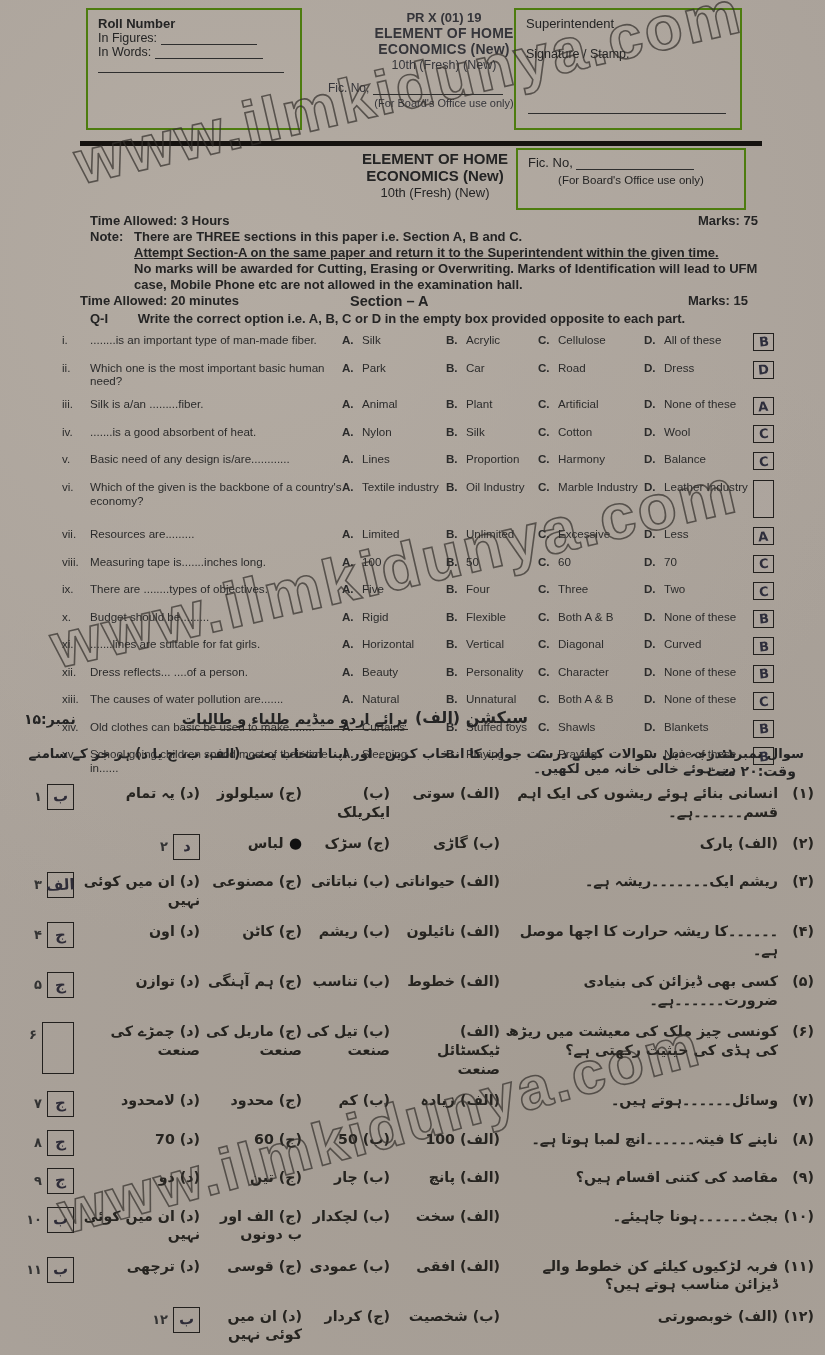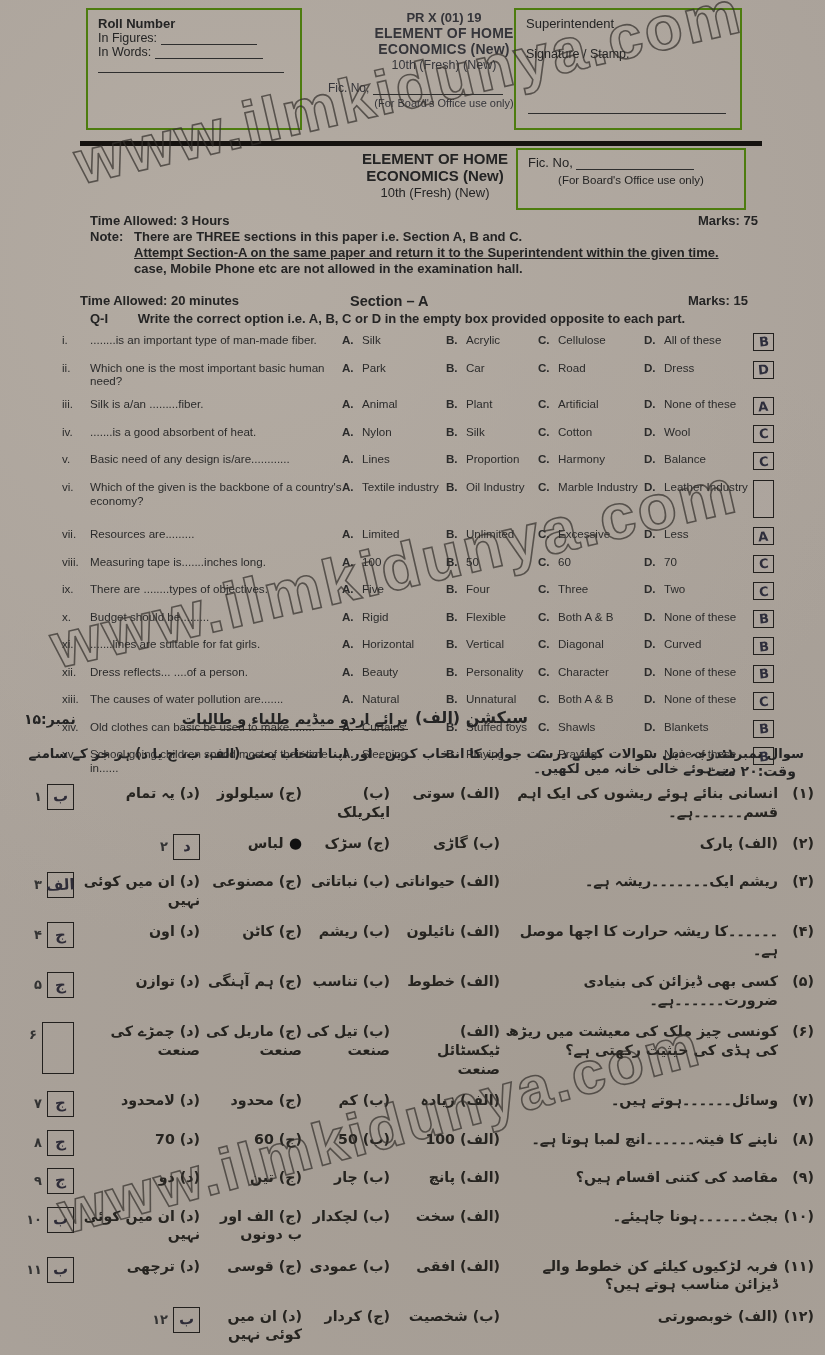--- a/index.html
+++ b/index.html
@@ -139,20 +139,21 @@
   <div id="meta1">
     <span class="b">Time Allowed: 3 Hours</span>
     <span class="b marks">Marks: 75</span>
   </div>
 
   <div id="note">
     <span class="lbl b">Note:</span>
     <div class="lines">
       <div>There are THREE sections in this paper i.e. Section A, B and C.</div>
       <div class="u">Attempt Section-A on the same paper and return it to the Superintendent within the given time.</div>
+      <div>No marks will be awarded for Cutting, Erasing or Overwriting. Marks of Identification will lead to UFM</div>
       <div>case, Mobile Phone etc are not allowed in the examination hall.</div>
     </div>
   </div>
 
   <div id="secA">
     <span class="b">Time Allowed: 20 minutes</span>
     <span class="title">Section – A</span>
     <span class="b marks">Marks: 15</span>
   </div>
 

